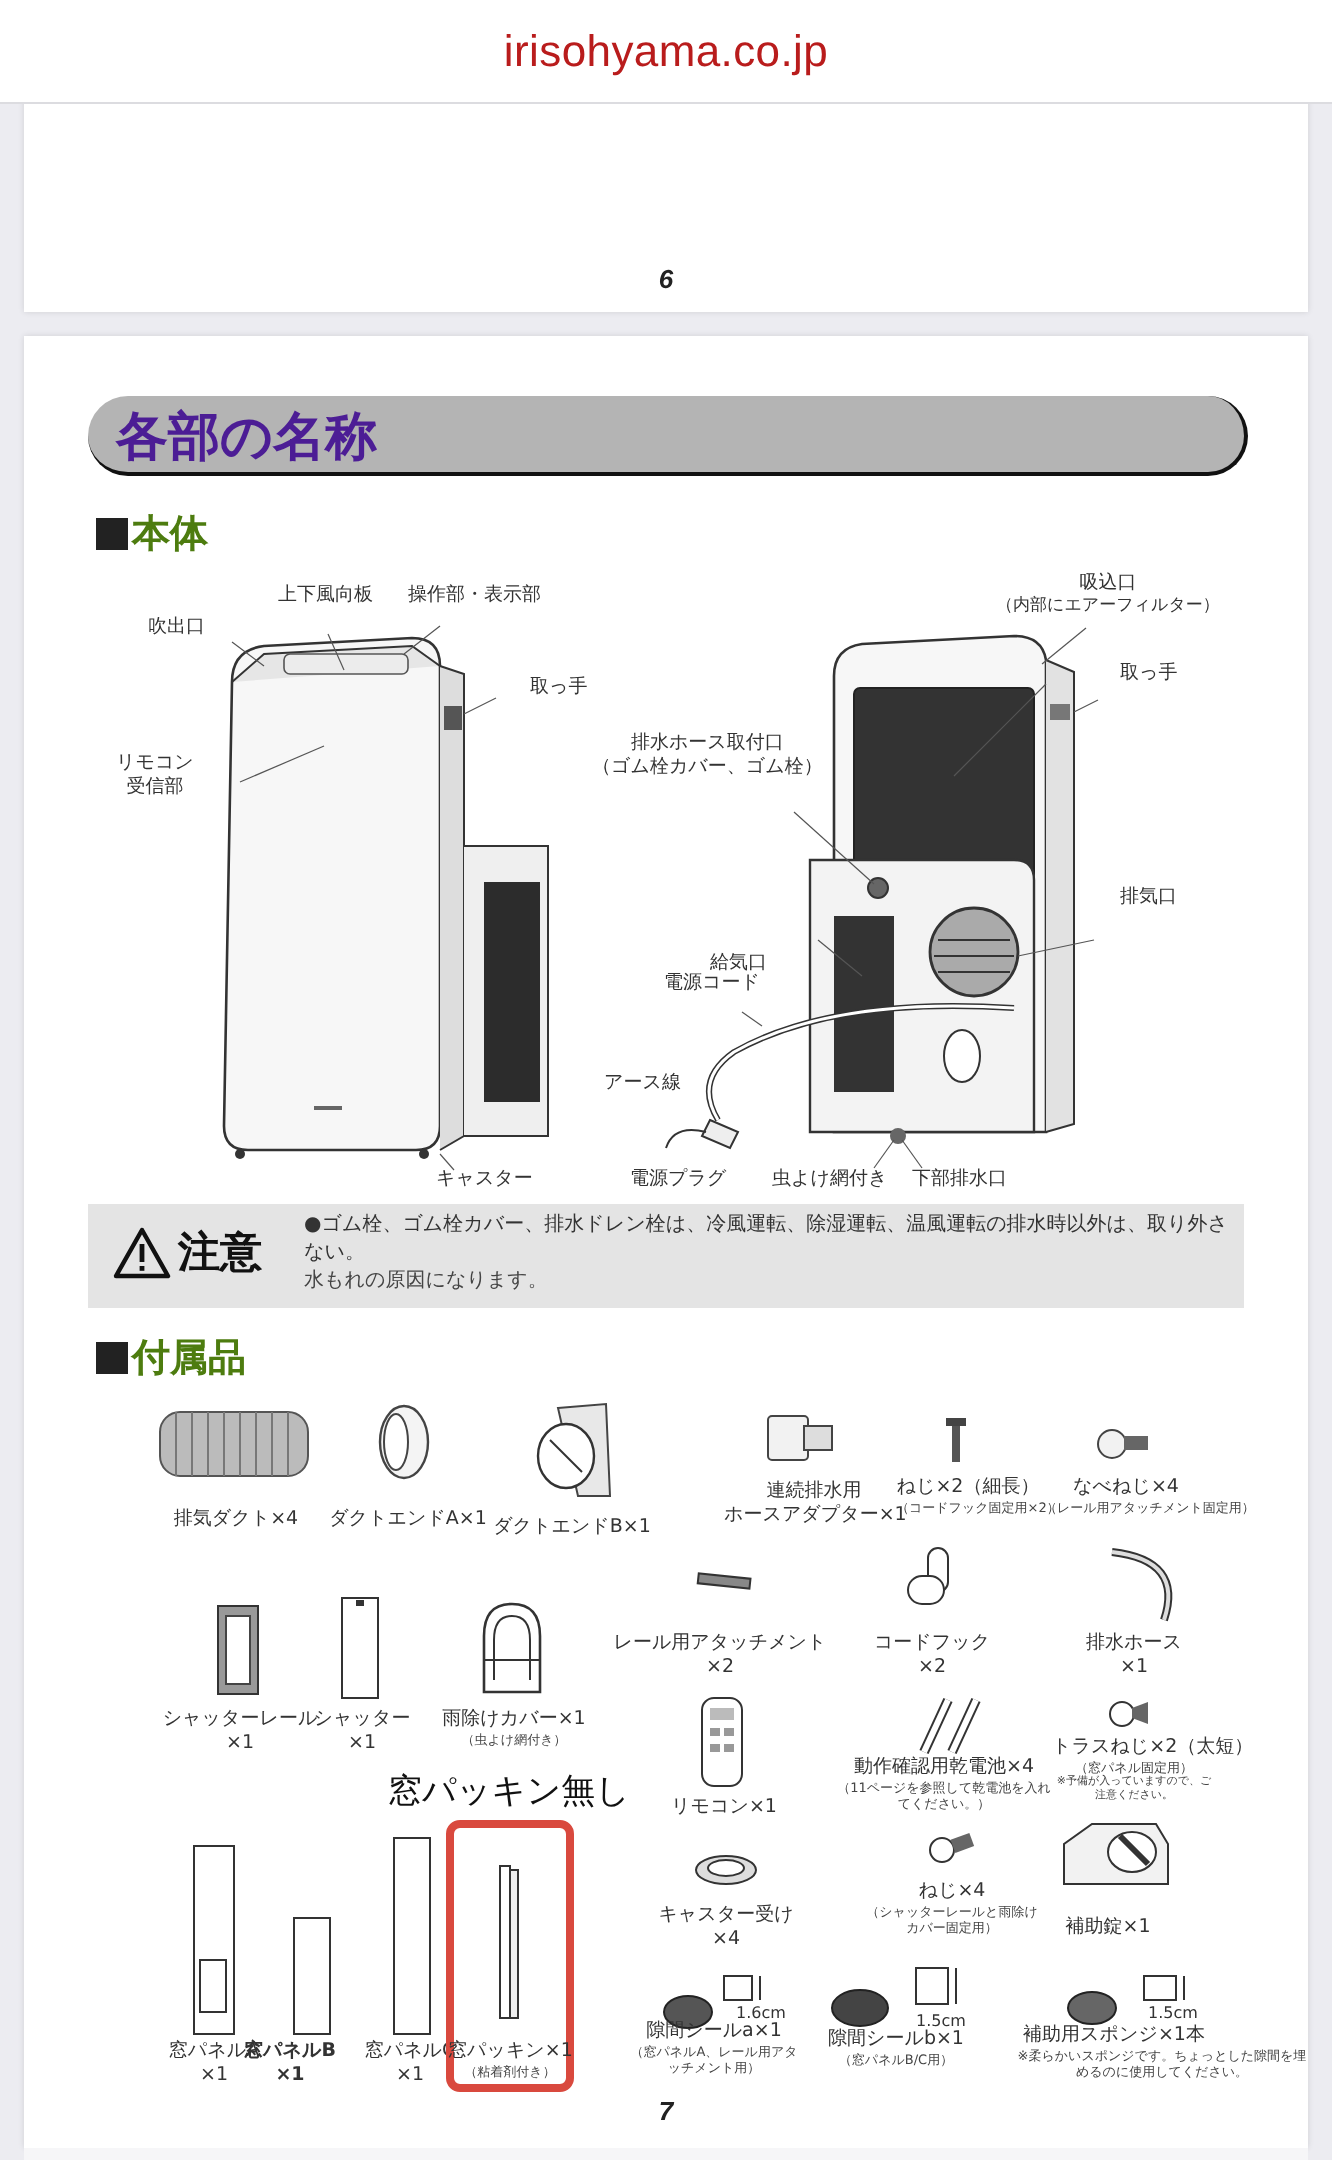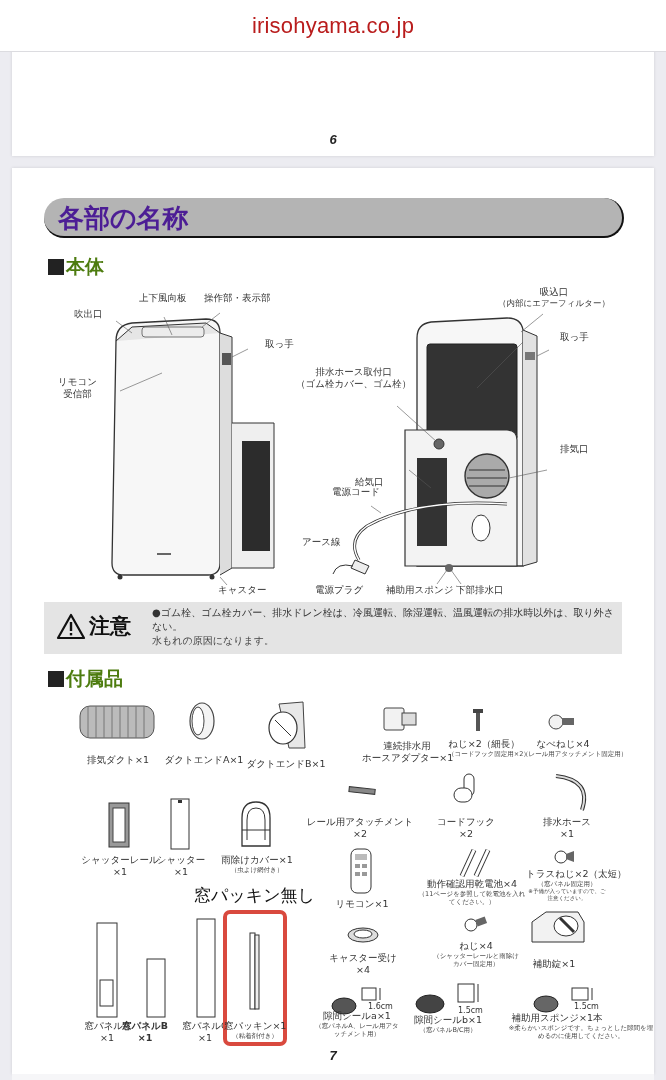--- a/index.html
+++ b/index.html
@@ -111,21 +111,21 @@
   <div class="lbl" style="left:548px;top:163px;">取っ手</div>
   <div class="lbl c" style="left:284px;top:198px;">
     <div>排水ホース取付口</div>
     <div>（ゴム栓カバー、ゴム栓）</div>
   </div>
   <div class="lbl" style="left:343px;top:267px;margin-top:41px;">給気口</div>
   <div class="lbl" style="left:548px;top:275px;">排気口</div>
   <div class="lbl" style="left:320px;top:318px;">電源コード</div>
   <div class="lbl" style="left:290px;top:368px;">アース線</div>
   <div class="lbl" style="left:303px;top:416px;">電源プラグ</div>
-  <div class="lbl" style="left:374px;top:416px;">補助用スポンジ</div>
+  <div class="lbl" style="left:374px;top:416px;">虫よけ網付き</div>
   <div class="lbl" style="left:444px;top:416px;">下部排水口</div>
 
   <div class="caution">
     <div class="head">
       <svg style="position:relative" width="30" height="27" viewBox="0 0 30 27">
         <path d="M15 2 L28 25 L2 25 Z" fill="none" stroke="#111" stroke-width="2.2" stroke-linejoin="round"></path>
         <rect x="13.8" y="9" width="2.4" height="9" fill="#111"></rect>
           <rect x="13.8" y="20" width="2.4" height="2.4" fill="#111"></rect>
       </svg>
       <span>注意</span>
@@ -147,21 +147,21 @@
         <line x1="10" y1="4" x2="10" y2="36"></line>
         <line x1="18" y1="4" x2="18" y2="36"></line>
         <line x1="26" y1="4" x2="26" y2="36"></line>
         <line x1="34" y1="4" x2="34" y2="36"></line>
         <line x1="42" y1="4" x2="42" y2="36"></line>
         <line x1="50" y1="4" x2="50" y2="36"></line>
         <line x1="58" y1="4" x2="58" y2="36"></line>
         <line x1="66" y1="4" x2="66" y2="36"></line>
       </g>
   </svg>
-  <div class="lbl c" style="left:66px;top:586px;width:80px;">排気ダクト×1</div>
+  <div class="lbl c" style="left:66px;top:586px;width:80px;">排気ダクト×4</div>
 
   <svg style="left:175px;top:532px;" width="30" height="42" viewBox="0 0 30 42">
     <ellipse cx="15" cy="21" rx="12" ry="18" fill="#f4f4f4" stroke="#444" stroke-width="1.2"></ellipse>
     <ellipse cx="11" cy="21" rx="6" ry="14" fill="#fff" stroke="#444"></ellipse>
   </svg>
   <div class="lbl c" style="left:146px;top:586px;width:92px;">ダクトエンドA×1</div>
 
   <svg style="left:253px;top:532px;" width="42" height="50" viewBox="0 0 42 50">
     <path d="M14 4 L38 2 L40 48 L24 48 Z" fill="#e8e8e8" stroke="#444"></path>
     <ellipse cx="18" cy="28" rx="14" ry="16" fill="#fff" stroke="#333" stroke-width="1.2"></ellipse>

